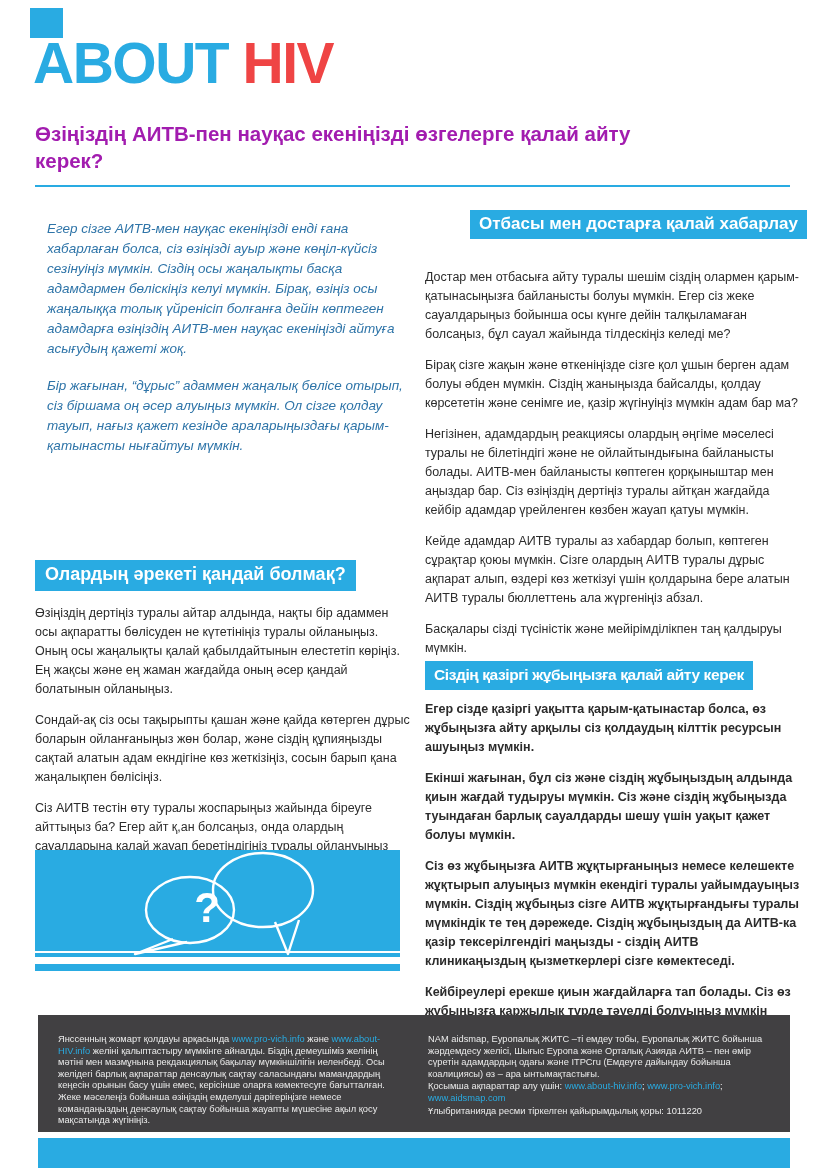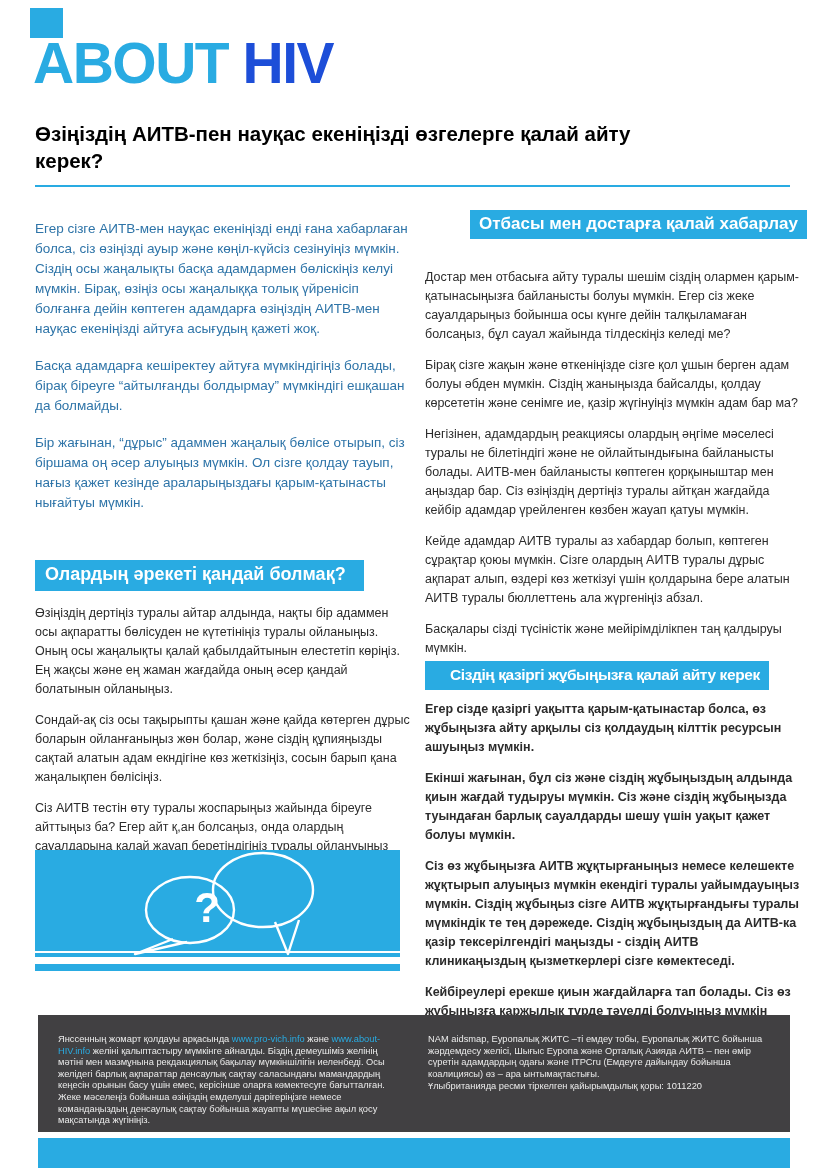--- a/index.html
+++ b/index.html
@@ -4,50 +4,50 @@
 <style>
   html,body{margin:0;padding:0;background:#ffffff;}
   .page{position:relative;width:827px;height:1169px;background:#ffffff;
         font-family:"Liberation Sans",sans-serif;overflow:hidden;}
 
   .corner-square{position:absolute;left:30px;top:8px;width:33px;height:30px;background:#29ABE2;}
 
   .title{position:absolute;left:33px;top:34px;font-size:57px;font-weight:bold;
          letter-spacing:-1.5px;line-height:1.05;white-space:nowrap;}
   .title .accent{color:#29ABE2;}
-  .title .rest{color:#1d4ed8;}
+  .title .rest{color:#ef4444;}
 
   .subtitle{position:absolute;left:35px;top:121px;width:760px;font-size:20.5px;
-            font-weight:bold;color:#000000;line-height:1.3;}
+            font-weight:bold;color:#a21caf;line-height:1.3;}
   .subtitle span{display:block;}
 
   .rule{position:absolute;left:35px;top:185px;width:755px;height:2px;background:#29ABE2;}
 
   .intro{position:absolute;left:35px;top:219px;width:376px;color:#2E74A8;
          font-size:13.5px;line-height:20px;}
-  .intro p{margin:0 0 17px 0;}
+  .intro p{margin:0 0 17px 12px;font-style:italic;}
 
   .body-text{color:#2B2B2B;font-size:12.5px;line-height:19px;}
   .body-text p{margin:0 0 12px 0;}
 
   .h-box{display:inline-block;background:#29ABE2;color:#ffffff;font-weight:bold;
-         font-size:18px;padding:4px 18px 6px 10px;white-space:nowrap;}
+         font-size:18px;padding:4px 10px 6px 10px;white-space:nowrap;}
 
   .left-heading{position:absolute;left:35px;top:560px;}
   .left-paras{position:absolute;left:35px;top:604px;width:378px;}
 
   .illustration{position:absolute;left:35px;top:850px;width:365px;height:124px;}
 
   .r-heading1{position:absolute;left:425px;top:210px;width:380px;line-height:0;padding-left:45px;}
   .r-heading1 .h-box{font-size:17px;padding:4px 9px 5px 9px;line-height:20px;}
   .r-heading1 .line{display:block;}
   .r-paras1{position:absolute;left:425px;top:268px;width:378px;}
 
   .r-heading2{position:absolute;left:425px;top:661px;}
-  .r-heading2 .h-box{font-size:15.5px;letter-spacing:-0.4px;padding:5px 9px 6px 25px;}
+  .r-heading2 .h-box{font-size:15.5px;letter-spacing:-0.4px;padding:5px 9px 6px 9px;}
   .r-paras2{position:absolute;left:425px;top:700px;width:378px;font-weight:bold;}
 
   .footer{position:absolute;left:38px;top:1015px;width:752px;height:117px;
           background:#414042;box-sizing:border-box;padding:19px 16px 0 20px;
           display:flex;gap:24px;color:#EBEBEB;font-size:9.3px;line-height:11.6px;}
   .footer .fcol{width:350px;}
   .footer p{margin:0 0 1px 0;}
   .flink{color:#29ABE2;cursor:pointer;}
 
   .bottom-strip{position:absolute;left:38px;top:1138px;width:752px;height:30px;background:#29ABE2;}
@@ -65,21 +65,20 @@
 
   <div class="subtitle">
     <span>Өзіңіздің АИТВ-пен науқас екеніңізді өзгелерге қалай айту</span>
     <span>керек?</span>
   </div>
 
   <div class="rule"></div>
 
   <div class="intro">
     <p>Егер сізге АИТВ-мен науқас екеніңізді енді ғана хабарлаған болса, сіз өзіңізді ауыр және көңіл-күйсіз сезінуіңіз мүмкін. Сіздің осы жаңалықты басқа адамдармен бөліскіңіз келуі мүмкін. Бірақ, өзіңіз осы жаңалыққа толық үйренісіп болғанға дейін көптеген адамдарға өзіңіздің АИТВ-мен науқас екеніңізді айтуға асығудың қажеті жоқ.</p>
-    <p>Басқа адамдарға кешіректеу айтуға мүмкіндігіңіз болады, бірақ біреуге “айтылғанды болдырмау” мүмкіндігі ешқашан да болмайды.</p>
     <p>Бір жағынан, “дұрыс” адаммен жаңалық бөлісе отырып, сіз біршама оң әсер алуыңыз мүмкін. Ол сізге қолдау тауып, нағыз қажет кезінде араларыңыздағы қарым-қатынасты нығайтуы мүмкін.</p>
   </div>
 
   <div class="left-heading">
     <span class="h-box">Олардың әрекеті қандай болмақ?</span>
   </div>
 
   <div class="left-paras body-text">
     <p>Өзіңіздің дертіңіз туралы айтар алдында, нақты бір адаммен осы ақпаратты бөлісуден не күтетініңіз туралы ойланыңыз. Оның осы жаңалықты қалай қабылдайтынын елестетіп көріңіз. Ең жақсы және ең жаман жағдайда оның әсер қандай болатынын ойланыңыз.</p>
     <p>Сондай-ақ сіз осы тақырыпты қашан және қайда көтерген дұрыс боларын ойланғаныңыз жөн болар, және сіздің құпияңызды сақтай алатын адам екндігіне көз жеткізіңіз, сосын барып қана жаңалықпен бөлісіңіз.</p>
@@ -123,19 +122,20 @@
     <p>Сіз өз жұбыңызға АИТВ жұқтырғаныңыз немесе келешекте жұқтырып алуыңыз мүмкін екендігі туралы уайымдауыңыз мүмкін. Сіздің жұбыңыз сізге АИТВ жұқтырғандығы туралы мүмкіндік те тең дәрежеде. Сіздің жұбыңыздың да АИТВ-ка қазір тексерілгендігі маңызды - сіздің АИТВ клиникаңыздың қызметкерлері сізге көмектеседі.</p>
     <p>Кейбіреулері ерекше қиын жағдайларға тап болады. Сіз өз жұбыңызға қаржылық түрде тәуелді болуыңыз мүмкін немесе оның тарапынан күш көрсетілуі туралы уайымдауыңыз мүмкін.</p>
   </div>
 
   <div class="footer">
     <div class="fcol">
       <p><span>Янссенның жомарт қолдауы арқасында </span><span class="flink">www.pro-vich.info</span><span> және </span><span class="flink">www.about-HIV.info</span><span> желіні қалыптастыру мүмкінге айналды. Біздің демеушіміз желінің мәтіні мен мазмұнына рекдакциялық бақылау мүмкіншілігін иеленбеді. Осы желідегі барлық ақпараттар денсаулық сақтау саласындағы мамандардың кеңесін орынын басу үшін емес, керісінше оларға көмектесуге бағытталған. Жеке мәселеңіз бойынша өзіңіздің емделуші дәрігеріңізге немесе командаңыздың денсаулық сақтау бойынша жауапты мүшесіне ақыл қосу мақсатында жүгініңіз.</span></p>
     </div>
     <div class="fcol">
       <p>NAM aidsmap, Еуропалық ЖИТС –ті емдеу тобы, Еуропалық ЖИТС бойынша жәрдемдесу желісі, Шығыс Еуропа және Орталық Азияда АИТВ – пен өмір сүретін адамдардың одағы және ITPCru (Емдеуге дайындау бойынша коалициясы) өз – ара ынтымақтастығы.</p>
+      <p><span>Қосымша ақпараттар алу үшін: </span><span class="flink">www.about-hiv.info</span><span>; </span><span class="flink">www.pro-vich.info</span><span>; </span><span class="flink">www.aidsmap.com</span></p>
       <p>Ұлыбританияда ресми тіркелген қайырымдылық қоры: 1011220</p>
     </div>
   </div>
 
   <div class="bottom-strip"></div>
 
 </div>
 
 </body></html>

